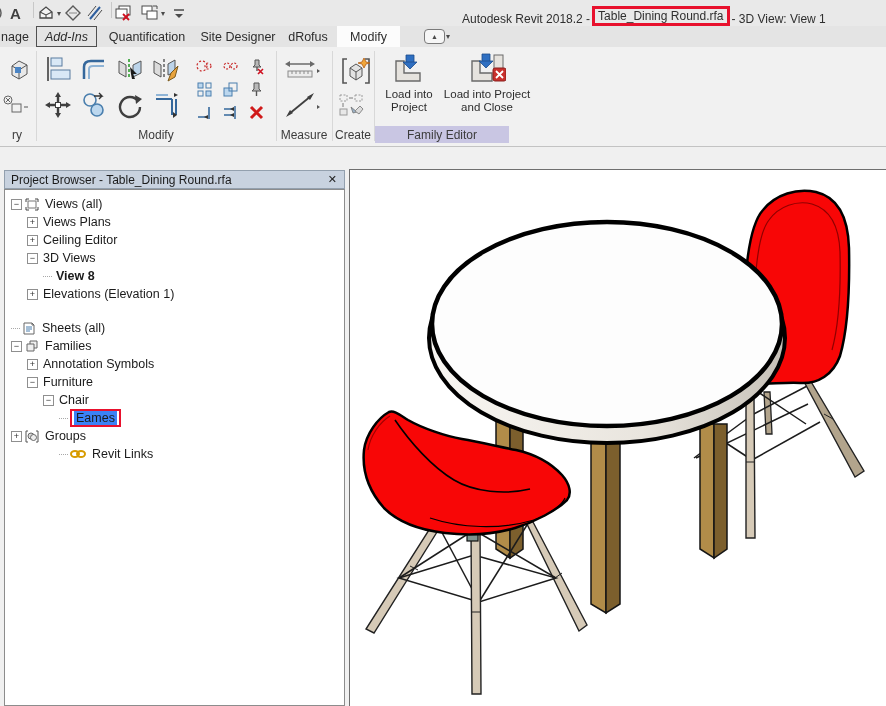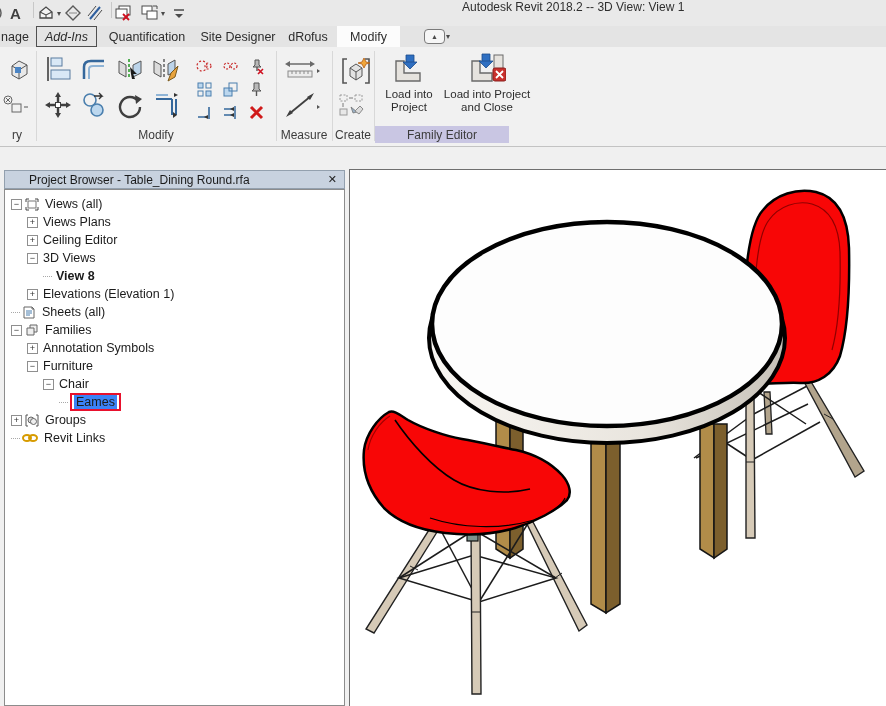--- a/index.html
+++ b/index.html
@@ -3,21 +3,21 @@
 <meta charset="utf-8">
 <style>
   html,body{margin:0;padding:0;background:#f0f0f0;font-family:"Liberation Sans",sans-serif;}
   #app{position:relative;width:886px;height:706px;background:#f0f0f0;overflow:hidden;
        -webkit-font-smoothing:antialiased;}
   
   #titlebar{position:absolute;left:0;top:0;width:886px;height:26px;background:#e9e9e9;}
   .qat{position:absolute;top:2px;height:22px;display:flex;align-items:center;}
   .qat-sep{width:1px;height:16px;background:#c8c8c8;margin:0 3px;}
   .caret{font-size:8px;color:#4a4a4a;margin-left:1px;}
-  #title-text{position:absolute;left:462px;top:0;height:26px;display:flex;align-items:flex-start;
+  #title-text{position:absolute;left:462px;top:0;height:26px;display:flex;align-items:flex-end;
       font-size:12px;color:#2f2f2f;white-space:nowrap;}
   .red-box{border:3px solid var(--accent-red);padding:0 3px;margin:0 2px;}
   
   #tabrow{position:absolute;left:0;top:26px;width:886px;height:21px;background:#e4e4e4;}
   .rtab{position:absolute;top:0;height:21px;display:flex;align-items:center;justify-content:center;
       font-size:12.5px;color:#2d2d2d;white-space:nowrap;overflow:hidden;}
   .rtab.boxed{border:1px solid #4f4f4f;box-sizing:border-box;font-style:italic;}
   .rtab.active{background:#fcfcfc;}
   #ribbon-toggle{position:absolute;left:424px;top:3px;width:34px;height:15px;display:flex;
       align-items:center;color:#4a4a4a;}
@@ -32,21 +32,21 @@
   .pl.hl{background:var(--panel-highlight);}
   .bigico{position:absolute;width:28px;height:28px;}
   .smico{position:absolute;width:17px;height:17px;}
   .ribbon-btn{position:absolute;top:4px;height:74px;display:flex;flex-direction:column;
       align-items:center;font-size:11.5px;color:#2d2d2d;text-align:center;line-height:13px;cursor:default;}
   .ribbon-btn svg{margin-bottom:3px;}
   
   #browser{position:absolute;left:4px;top:170px;width:341px;height:536px;}
   #browser-header{position:absolute;left:0;top:0;width:100%;height:19px;background:var(--browser-header);
       border:1px solid #93a0ae;box-sizing:border-box;display:flex;align-items:center;}
-  #browser-title{font-size:12px;color:#1b1b1b;padding-left:24px;flex:1;}
+  #browser-title{font-size:12px;color:#1b1b1b;padding-left:6px;flex:1;}
   #browser-close{font-size:11px;color:#222;padding:0 7px;cursor:default;}
   #browser-body{position:absolute;left:0;top:19px;width:100%;height:517px;background:#fff;
       border:1px solid #8c8c8c;box-sizing:border-box;overflow:hidden;}
   .trow{position:relative;height:18px;display:flex;align-items:center;font-size:12.5px;color:#1b1b1b;
       white-space:nowrap;}
   .trow .conn{border-top:1px dotted #a8a8a8;width:9px;height:0;margin-right:2px;}
   .expander{width:9px;height:9px;border:1px solid #8f8f8f;background:#fff;display:flex;align-items:center;
       justify-content:center;font-size:9px;line-height:7px;color:#333;margin-right:3px;box-sizing:content-box;}
   .ticon{margin-right:4px;display:flex;align-items:center;}
   .tlabel{padding:0 2px;}
@@ -111,20 +111,21 @@
         <span class="caret">▾</span>
     </div>
     <div class="qat" style="left:172px">
       <svg width="14" height="14">
           <path d="M2,4 L12,4" stroke="#4a4a4a" stroke-width="1.5"></path>
           <path d="M3,8 L11,8 L7,12 Z" fill="#4a4a4a"></path>
         </svg>
     </div>
     <div id="title-text">
       <span>Autodesk Revit 2018.2 -</span>
+      <span class="red-box"><span>Table_Dining Round.rfa</span></span>
       <span>- 3D View: View 1</span>
     </div>
   </div>
 
   <div id="tabrow">
     <div id="tabs-host">
         <div class="rtab" style="left: 0px; width: 30px;">nage</div>
         <div class="rtab boxed" style="left: 36px; width: 61px;">Add-Ins</div>
         <div class="rtab" style="left: 104px; width: 86px;">Quantification</div>
         <div class="rtab" style="left: 198px; width: 80px;">Site Designer</div>
@@ -364,21 +365,21 @@
             <span class="tlabel">3D Views</span>
           </div>
           <div class="trow" style="padding-left: 38px;">
             <span class="conn"></span>
             <span class="tlabel bold">View 8</span>
           </div>
           <div class="trow" style="padding-left: 22px;">
             <span class="expander">+</span>
             <span class="tlabel">Elevations (Elevation 1)</span>
           </div>
-          <div class="trow" style="padding-left: 6px;">
+          <div class="trow" style="padding-left: 6px; margin-top: 16px;">
             <span class="conn"></span>
             <span class="ticon">
               <svg width="14" height="13">
                 <path d="M2,1 L10,1 L12,3 L12,12 L2,12 Z" fill="#fff" stroke="#666"></path>
                 <path d="M10,1 L10,3 L12,3" fill="none" stroke="#666"></path>
                 <path d="M4,5 L10,5 M4,7 L10,7 M4,9 L8,9" stroke="#4a7fae"></path>
               </svg>
             </span>
             <span class="tlabel">Sheets (all)</span>
           </div>
@@ -412,21 +413,21 @@
             <span class="expander">+</span>
             <span class="ticon">
               <svg width="14" height="13">
                 <path d="M3,1 L1,1 L1,12 L3,12 M11,1 L13,1 L13,12 L11,12" fill="none" stroke="#555"></path>
                 <circle cx="6" cy="6" r="3" fill="#ddd" stroke="#666"></circle>
                 <circle cx="8.5" cy="7.5" r="3" fill="#eee" stroke="#666"></circle>
               </svg>
             </span>
             <span class="tlabel">Groups</span>
           </div>
-          <div class="trow" style="padding-left: 6px;">
+          <div class="trow" style="padding-left: 6px; margin-left: 48px;">
             <span class="conn"></span>
             <span class="ticon">
               <svg width="16" height="12">
                 <ellipse cx="5" cy="6" rx="4" ry="3" fill="none" stroke="#d79b00" stroke-width="2"></ellipse>
                 <ellipse cx="11" cy="6" rx="4" ry="3" fill="none" stroke="#d79b00" stroke-width="2"></ellipse>
               </svg>
             </span>
             <span class="tlabel">Revit Links</span>
           </div>
         </div>

